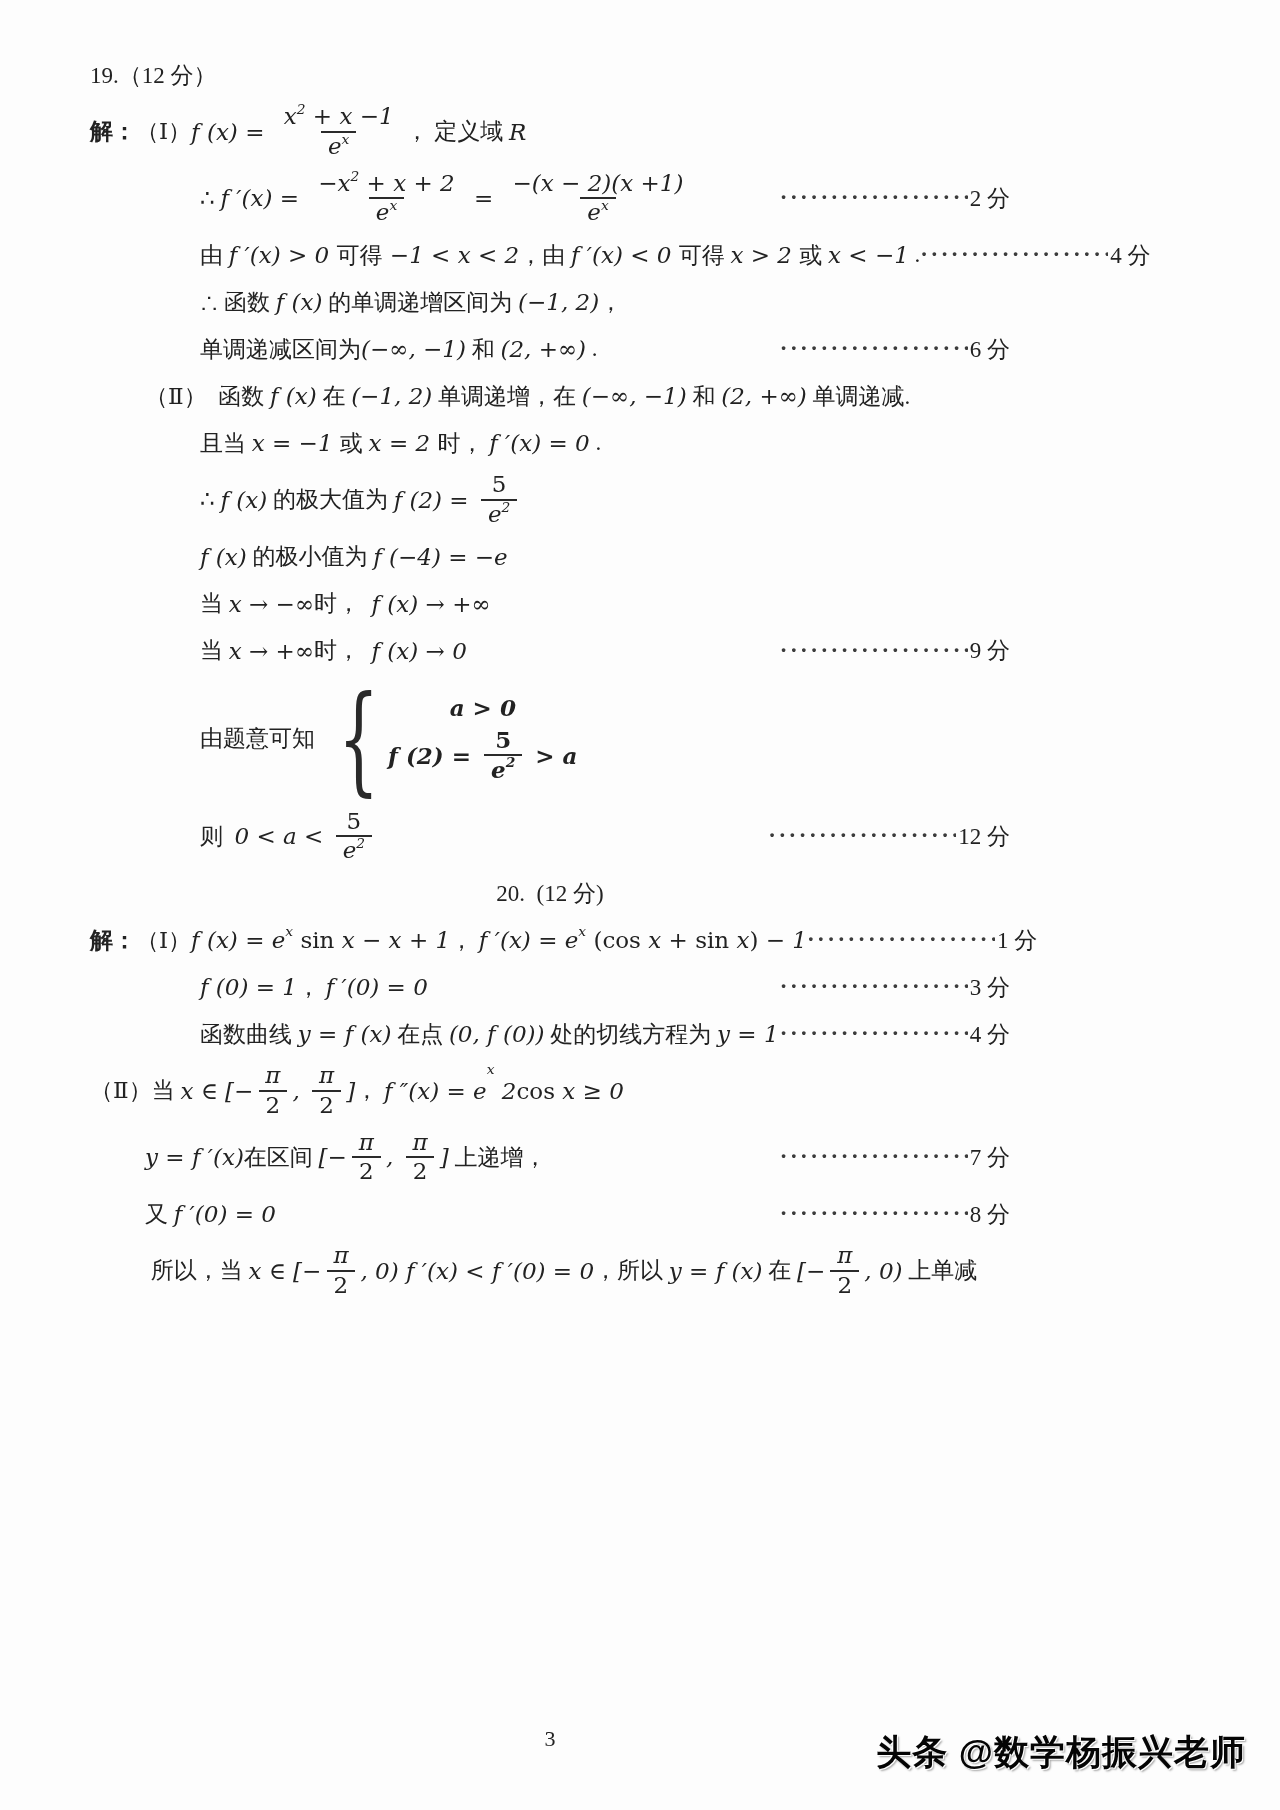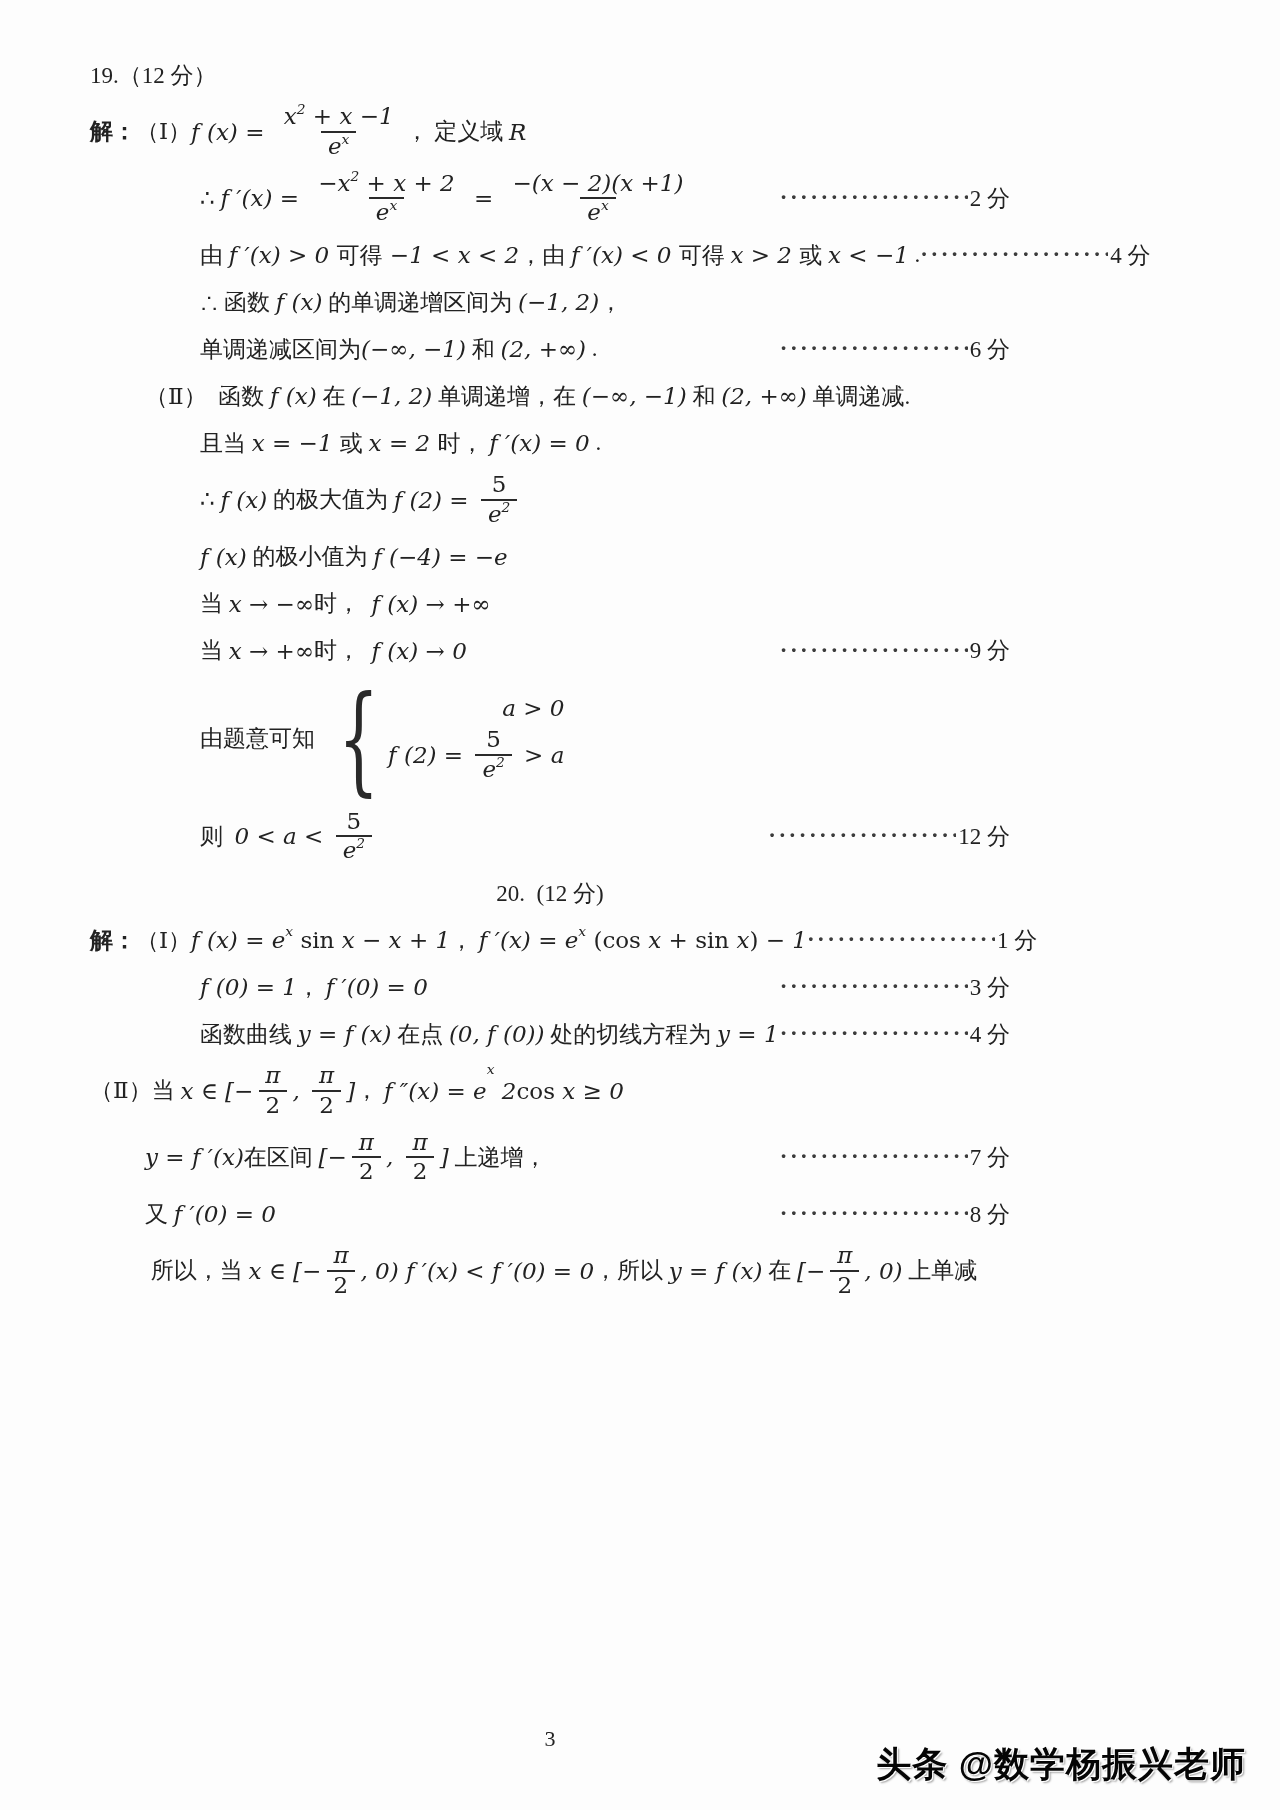--- a/index.html
+++ b/index.html
@@ -48,21 +48,21 @@
   .cases{ display:inline-flex; align-items:center; margin-left:6px; }
   .cases .brace{
     font-family:"DejaVu Serif",serif;
     font-size:118px;
     font-weight:400;
     line-height:1;
     transform:scaleX(.55);
     margin-right:-8px;
     color:#2a2a2a;
   }
-  .cases .rows{ display:inline-flex; flex-direction:column; align-items:flex-end; gap:6px; }
+  .cases .rows{ display:inline-flex; flex-direction:column; align-items:center; gap:6px;font-weight:bold; }
   .cases .row{ display:inline-flex; align-items:center; white-space:pre; }
   .leader{
     margin-left:auto;
     width:188px;
     overflow:hidden;
     white-space:nowrap;
     letter-spacing:2.5px;
     font-weight:bold;
     color:#3b3b3b;
     flex:0 0 auto;
@@ -77,21 +77,21 @@
     position:absolute;
     bottom:58px;
     left:90px;
     width:920px;
     text-align:center;
     font-size:22px;
   }
   .watermark{
     position:absolute;
     right:34px;
-    bottom:22px;
+    bottom:34px;
     font-size:35px;
     font-weight:800;
     color:#050505;
     font-family:"Liberation Sans","DejaVu Sans",sans-serif;
     text-shadow:1px 1px 0 #fff, -1px -1px 0 #fff, 2px 2px 2px rgba(0,0,0,.35);
     letter-spacing:1px;
   }
 </style>
 </head>
 <body>

